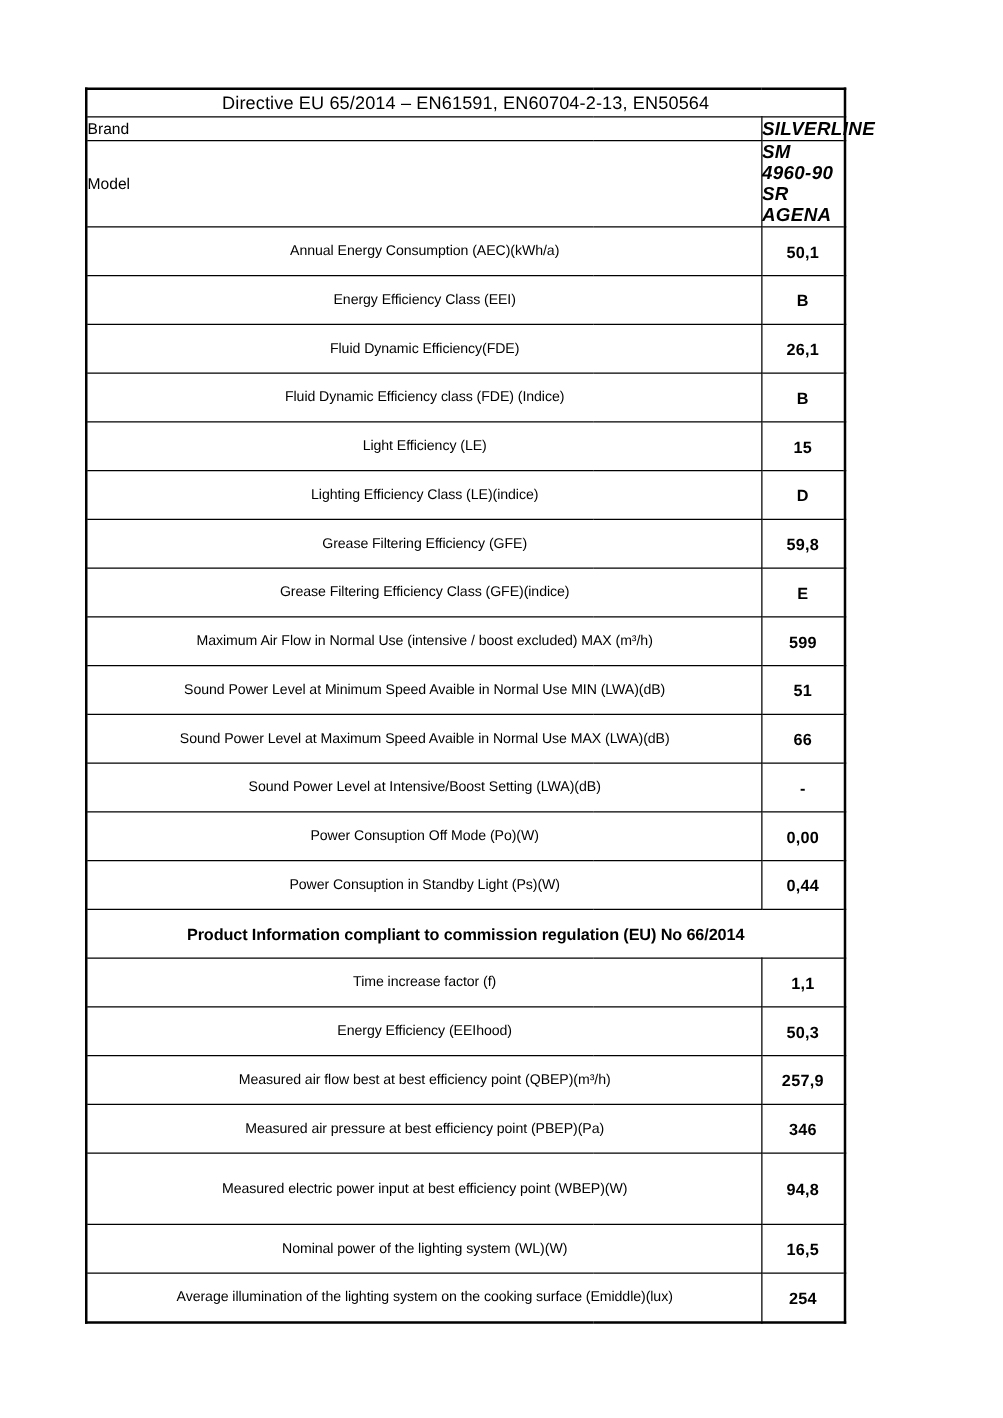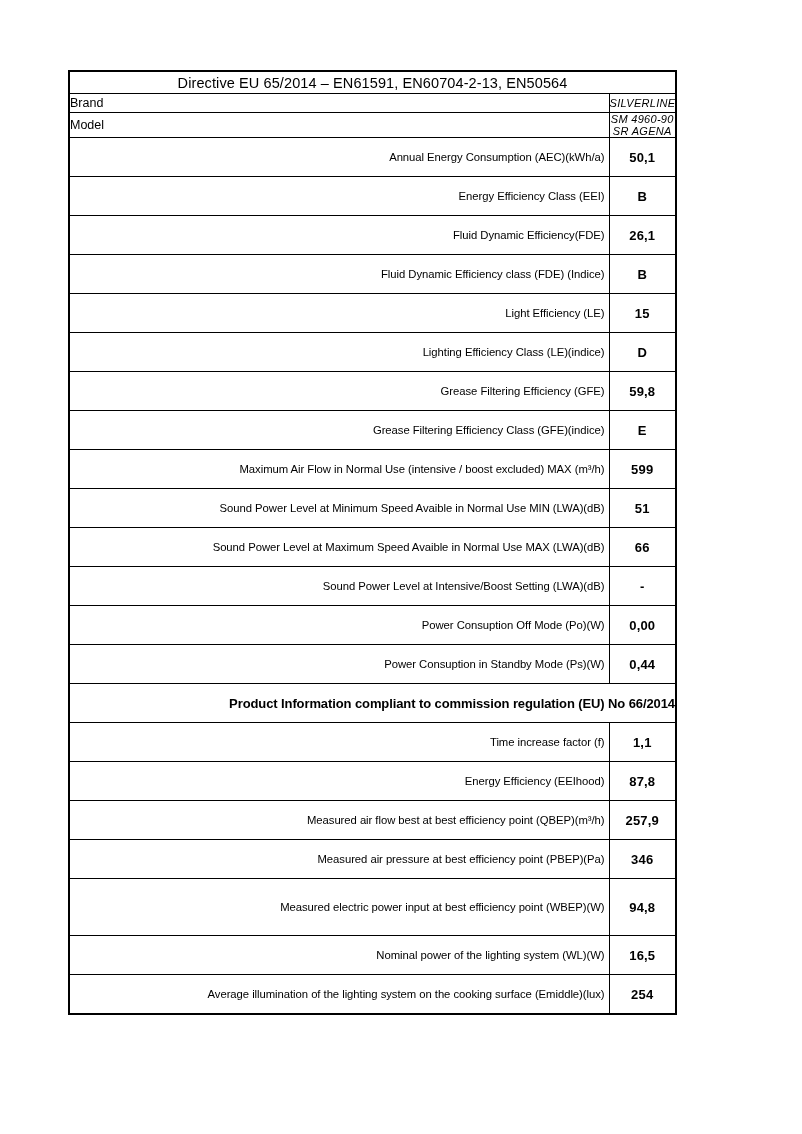--- a/index.html
+++ b/index.html
@@ -56,50 +56,50 @@
   .bm-label {
     font-family: "Liberation Sans", sans-serif;
     font-size: 12.5px;
     font-weight: 400;
     padding: 0 0 1px 4px;
     text-align: left;
     margin-left: 36px;
   }
   .bm-value {
     font-family: "Liberation Sans", sans-serif;
-    font-size: 11px;
-    font-weight: normal;
+    font-size: 15px;
+    font-weight: bold;
     font-style: italic;
-    text-align: center;
+    text-align: left;
     letter-spacing: 0.3px;
     padding: 0 2px 1px 2px;
   }
 
   
   .data-row .label {
     font-family: "Liberation Sans", sans-serif;
     font-size: 11.3px;
     font-weight: 400;
-    text-align: right;
+    text-align: center;
     padding: 0 4px 0 5px;
     line-height: 1.15;
     letter-spacing: -0.05px;
   }
   .data-row .value {
     font-family: "Liberation Sans", sans-serif;
     font-size: 13px;
     font-weight: bold;
     text-align: center;
     letter-spacing: 0.2px;
     padding: 0 2px;
   }
 
   
   .section-row td {
-    text-align: right;
+    text-align: center;
     font-family: "Liberation Sans", sans-serif;
     font-size: 13px;
     font-weight: bold;
     vertical-align: top;
     padding: 6px 4px 0 4px;
     letter-spacing: -0.1px;
   }
 </style>
 </head>
 <body>
@@ -173,35 +173,35 @@
       </tr>
       <tr class="data-row">
         <td colspan="2" class="label" style="height:38px">Sound Power Level at Intensive/Boost Setting (LWA)(dB)</td>
         <td class="value">-</td>
       </tr>
       <tr class="data-row">
         <td colspan="2" class="label" style="height:38px">Power Consuption Off Mode  (Po)(W)</td>
         <td class="value">0,00</td>
       </tr>
       <tr class="data-row">
-        <td colspan="2" class="label" style="height:38px">Power Consuption in Standby Mode (Ps)(W)</td>
+        <td colspan="2" class="label" style="height:38px">Power Consuption in Standby Light (Ps)(W)</td>
         <td class="value">0,44</td>
       </tr>
 
       <tr class="section-row">
         <td colspan="3" style="height:38px">Product Information compliant to commission regulation (EU) No 66/2014</td>
       </tr>
 
       <tr class="data-row">
         <td colspan="2" class="label" style="height:38px">Time increase factor (f)</td>
         <td class="value">1,1</td>
       </tr>
       <tr class="data-row">
         <td colspan="2" class="label" style="height:38px">Energy Efficiency (EEIhood)</td>
-        <td class="value">87,8</td>
+        <td class="value">50,3</td>
       </tr>
       <tr class="data-row">
         <td colspan="2" class="label" style="height:38px">Measured air flow best at best efficiency point (QBEP)(m³/h)</td>
         <td class="value">257,9</td>
       </tr>
       <tr class="data-row">
         <td colspan="2" class="label" style="height:38px">Measured air pressure at best efficiency point (PBEP)(Pa)</td>
         <td class="value">346</td>
       </tr>
       <tr class="data-row">

